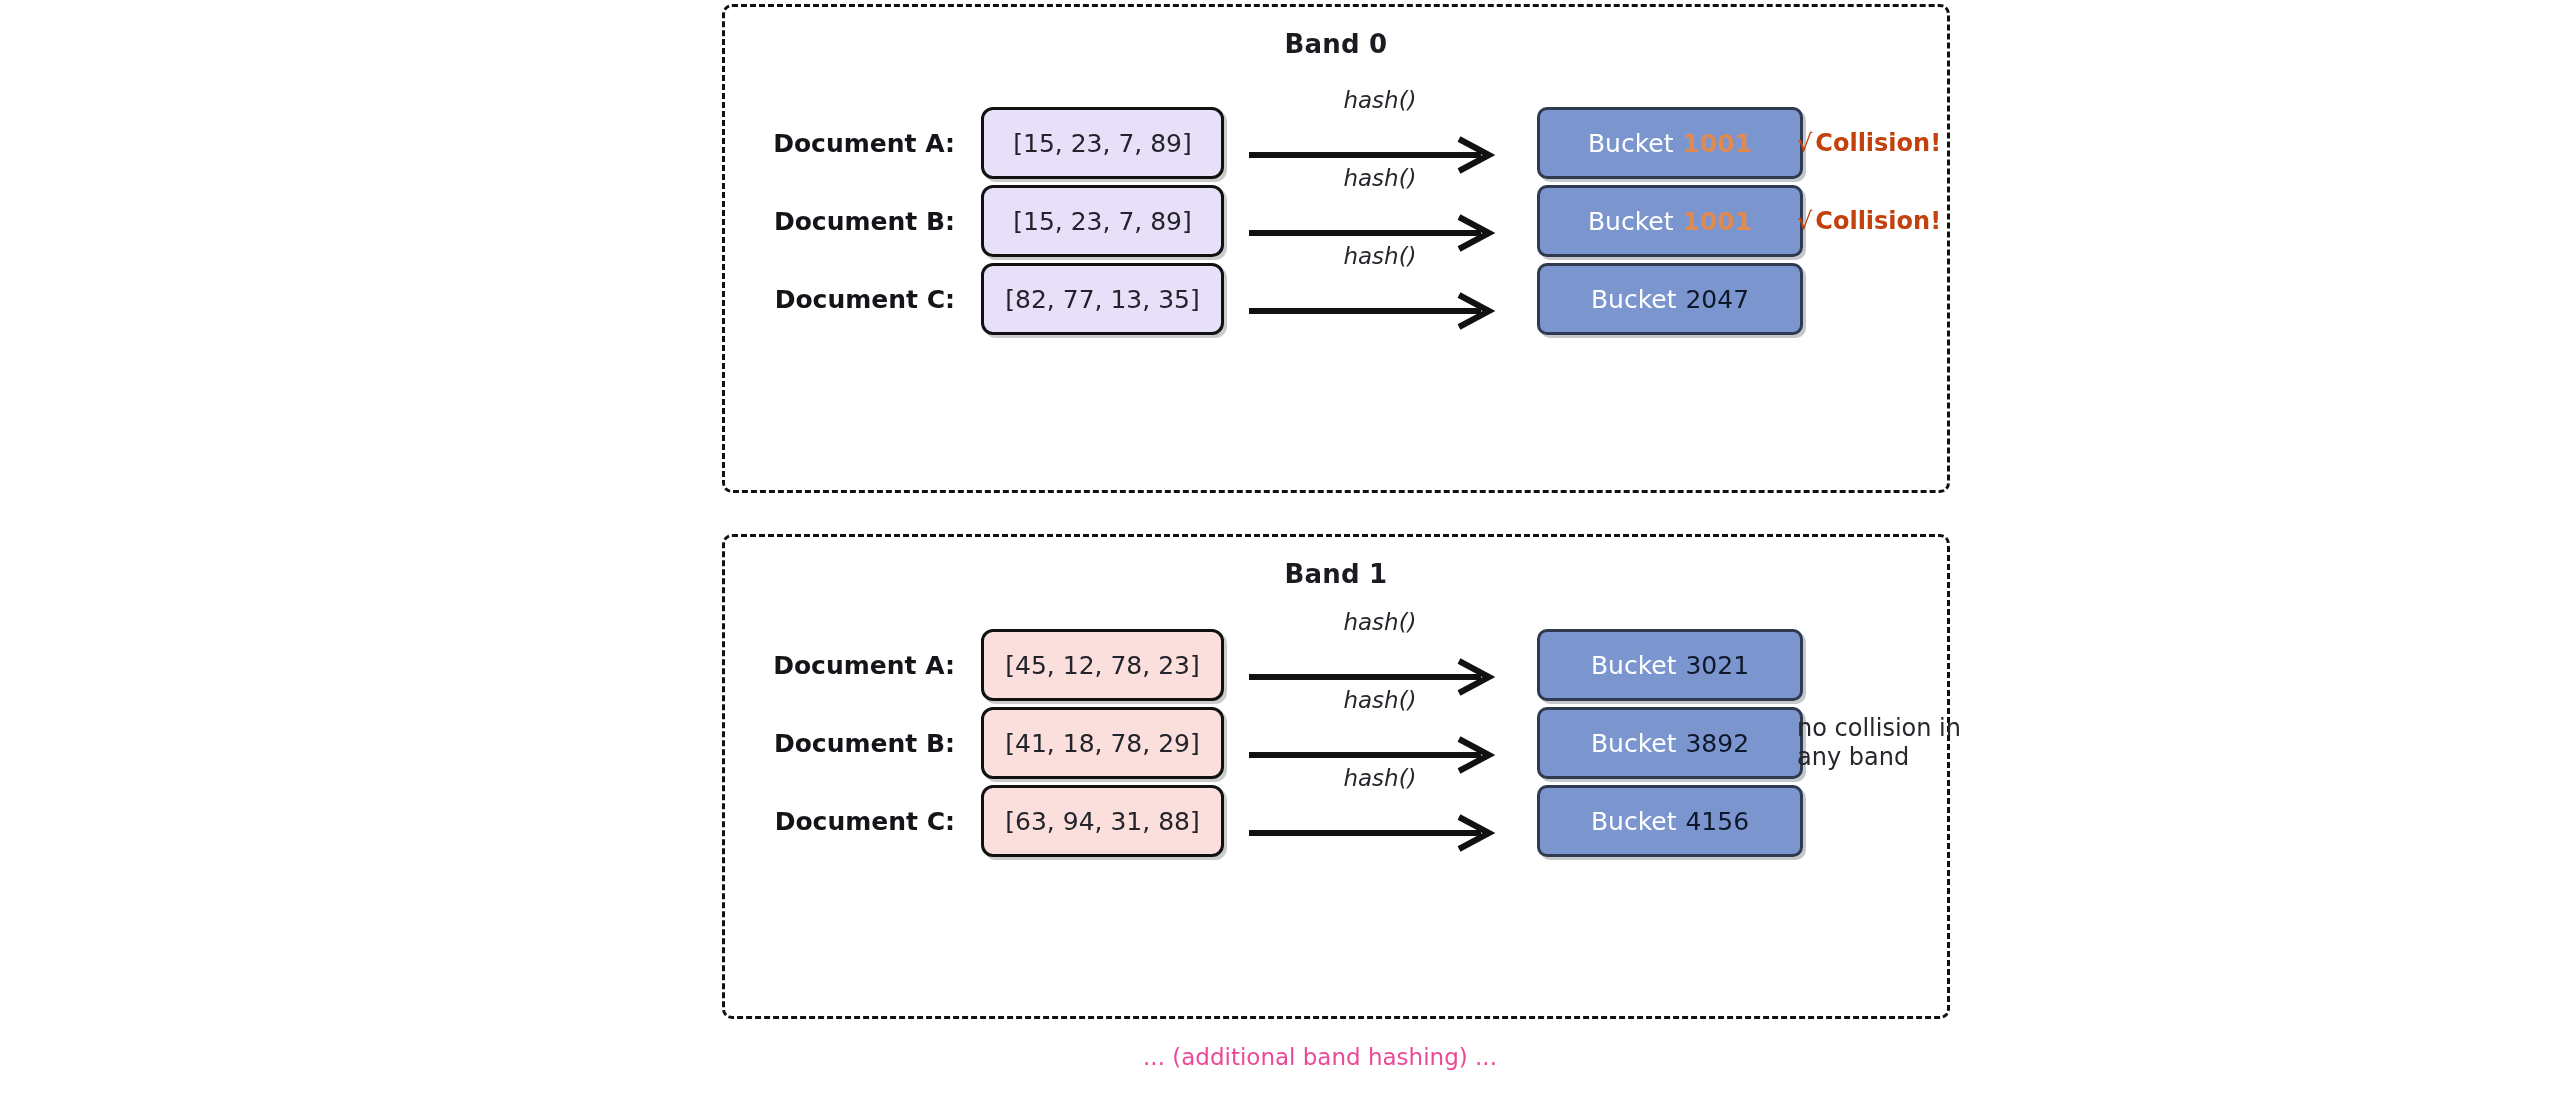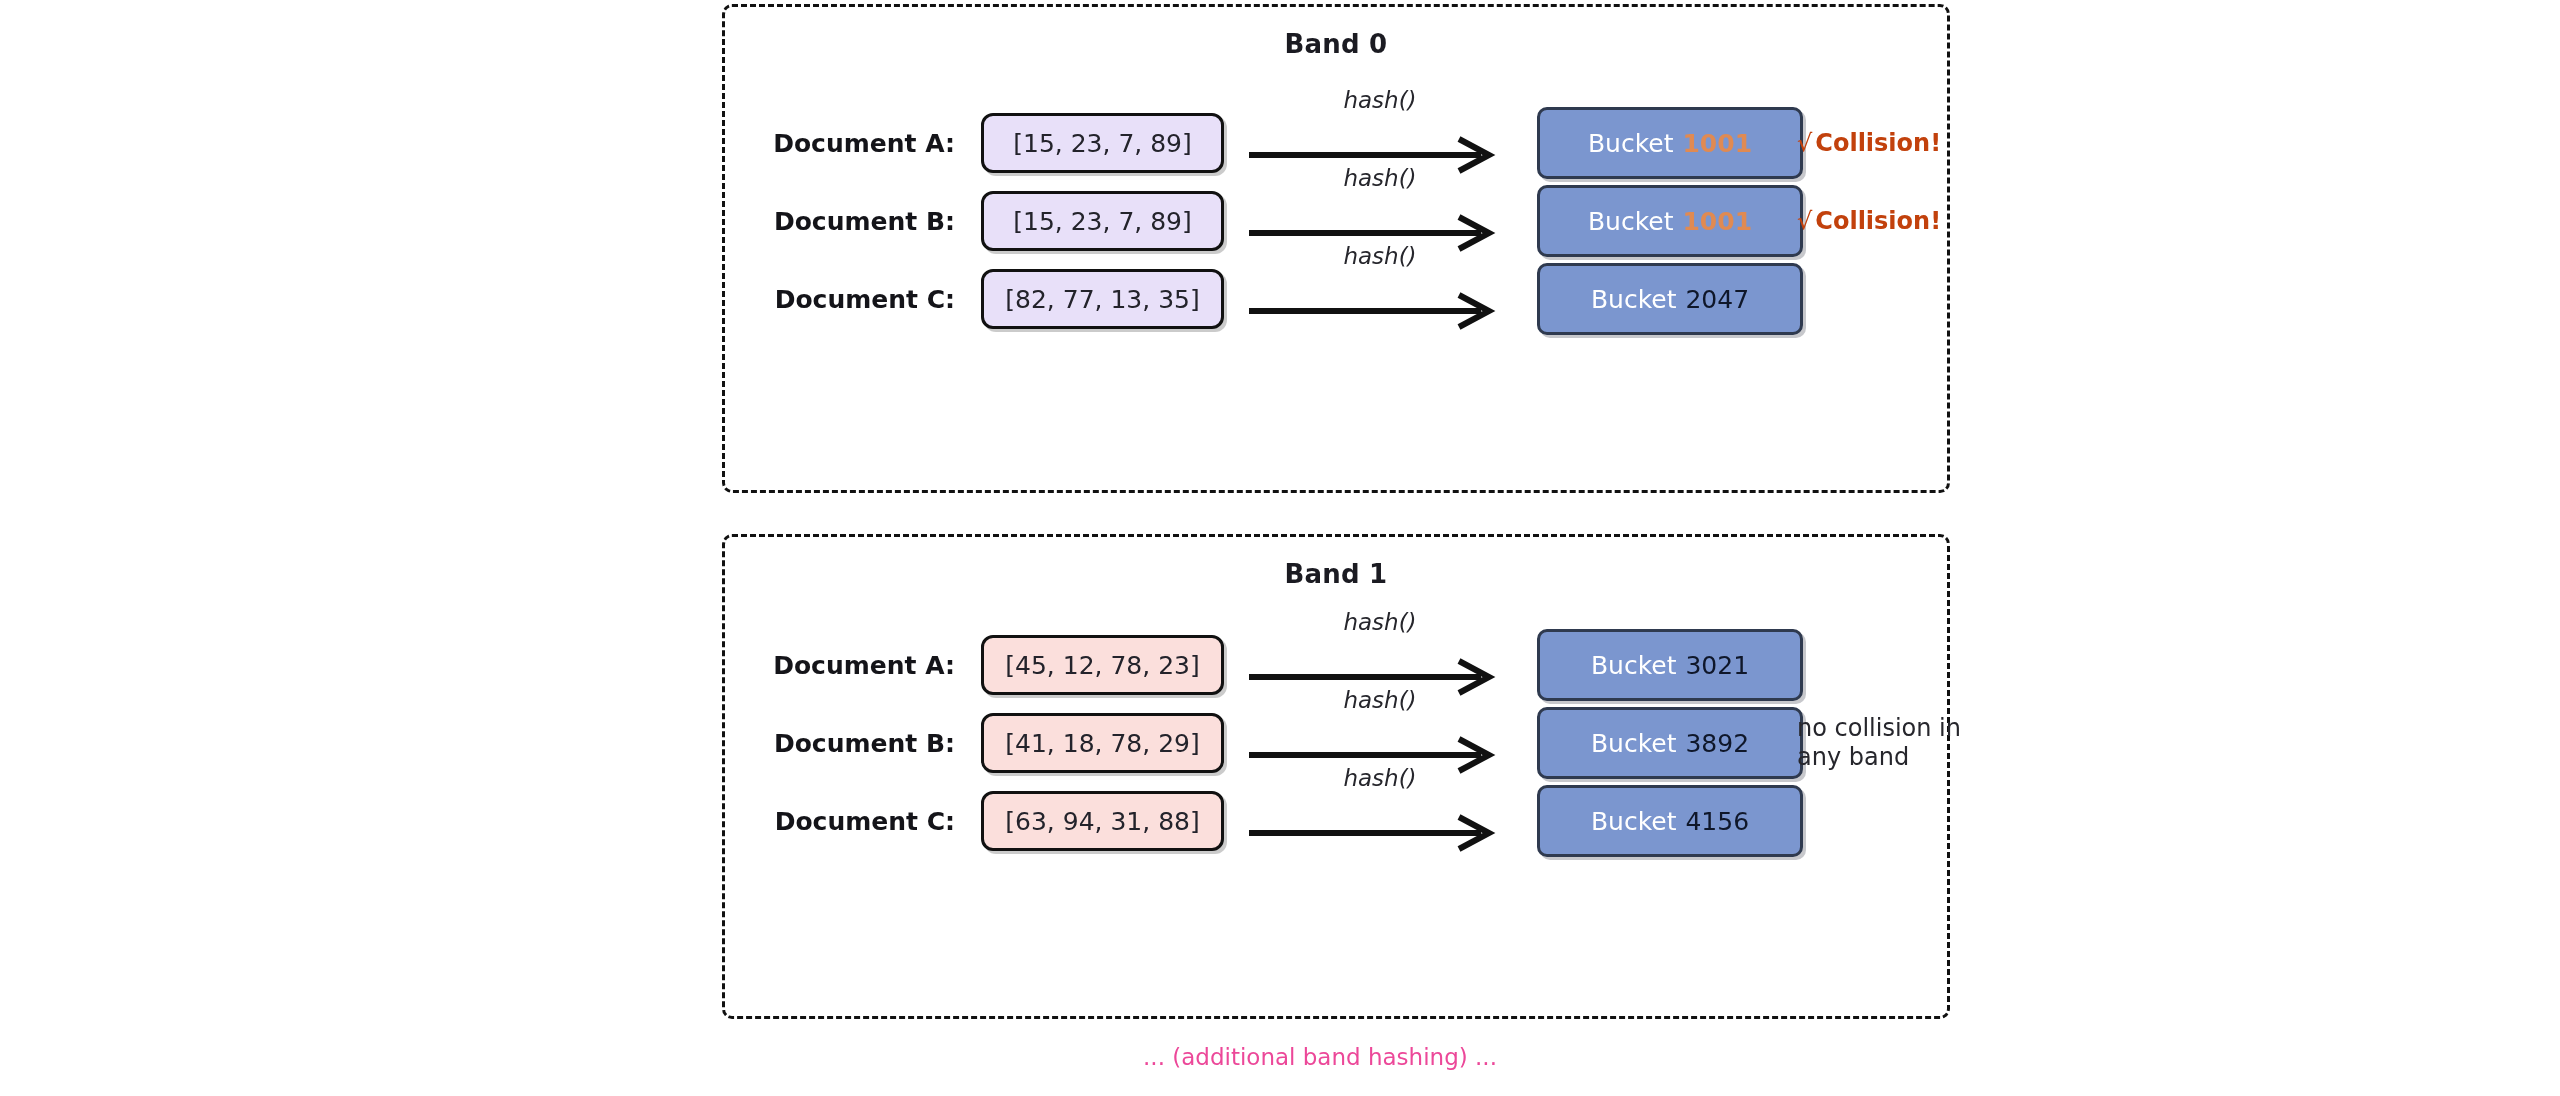--- a/index.html
+++ b/index.html
@@ -68,21 +68,21 @@
     white-space: nowrap;
   }
 
   
   .sig-box {
     position: absolute;
     left: 256px;
     top: 50%;
     transform: translateY(-50%);
     width: 243px;
-    height: 60px;
+    height: 72px;
     border: 3.5px solid #111111;
     border-radius: 12px;
     box-sizing: border-box;
     display: flex;
     align-items: center;
     justify-content: center;
     font-size: 25px;
     color: #23232b;
     box-shadow: 3px 3px 0 rgba(20,20,20,0.22);
   }

